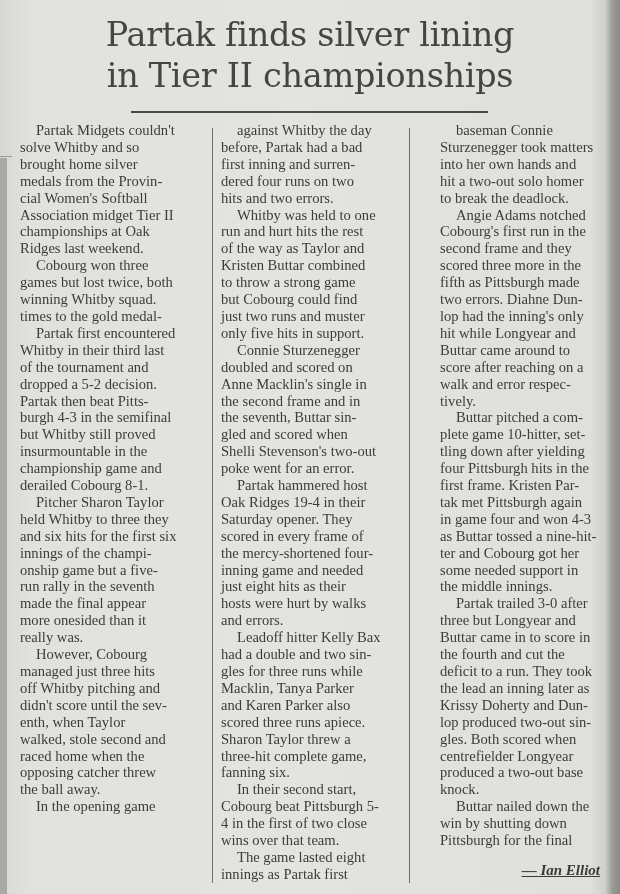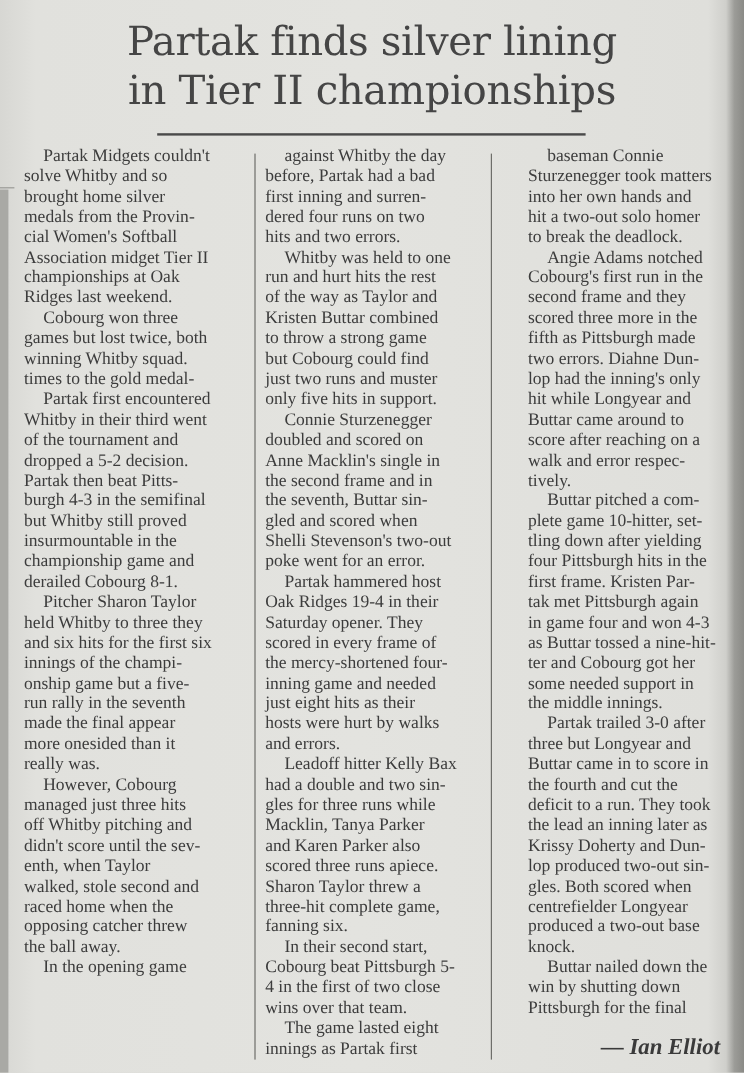--- a/index.html
+++ b/index.html
@@ -77,22 +77,23 @@
     background: #6e6e6a;
   }
   .col-rule-1 { left: 212px; top: 128px; height: 755px; }
   .col-rule-2 { left: 409px; top: 128px; height: 755px; }
   .byline {
     position: absolute;
     right: 20px; top: 862px;
     font-family: "Liberation Serif", "DejaVu Serif", serif;
     font-style: italic;
     font-weight: bold;
-    font-size: 19px;
+    font-size: 15px;
     color: #3a3a3a;
+    text-decoration: underline;
   }
 </style>
 </head>
 <body>
 
 <div class="page">
   <div class="left-gutter-block"></div>
   <div class="left-gutter-rule"></div>
 
   <h1 class="headline">
@@ -114,21 +115,21 @@
         <span class="line" style="text-indent: 0px;">Ridges last weekend.</span>
       </p>
       <p>
         <span class="line">Cobourg won three</span>
         <span class="line" style="text-indent: 0px;">games but lost twice, both</span>
         <span class="line" style="text-indent: 0px;">winning Whitby squad.</span>
         <span class="line" style="text-indent: 0px;">times to the gold medal-</span>
       </p>
       <p>
         <span class="line">Partak first encountered</span>
-        <span class="line" style="text-indent: 0px;">Whitby in their third went</span>
+        <span class="line" style="text-indent: 0px;">Whitby in their third last</span>
         <span class="line" style="text-indent: 0px;">of the tournament and</span>
         <span class="line" style="text-indent: 0px;">dropped a 5-2 decision.</span>
         <span class="line" style="text-indent: 0px;">Partak then beat Pitts-</span>
         <span class="line" style="text-indent: 0px;">burgh 4-3 in the semifinal</span>
         <span class="line" style="text-indent: 0px;">but Whitby still proved</span>
         <span class="line" style="text-indent: 0px;">insurmountable in the</span>
         <span class="line" style="text-indent: 0px;">championship game and</span>
         <span class="line" style="text-indent: 0px;">derailed Cobourg 8-1.</span>
       </p>
       <p>

